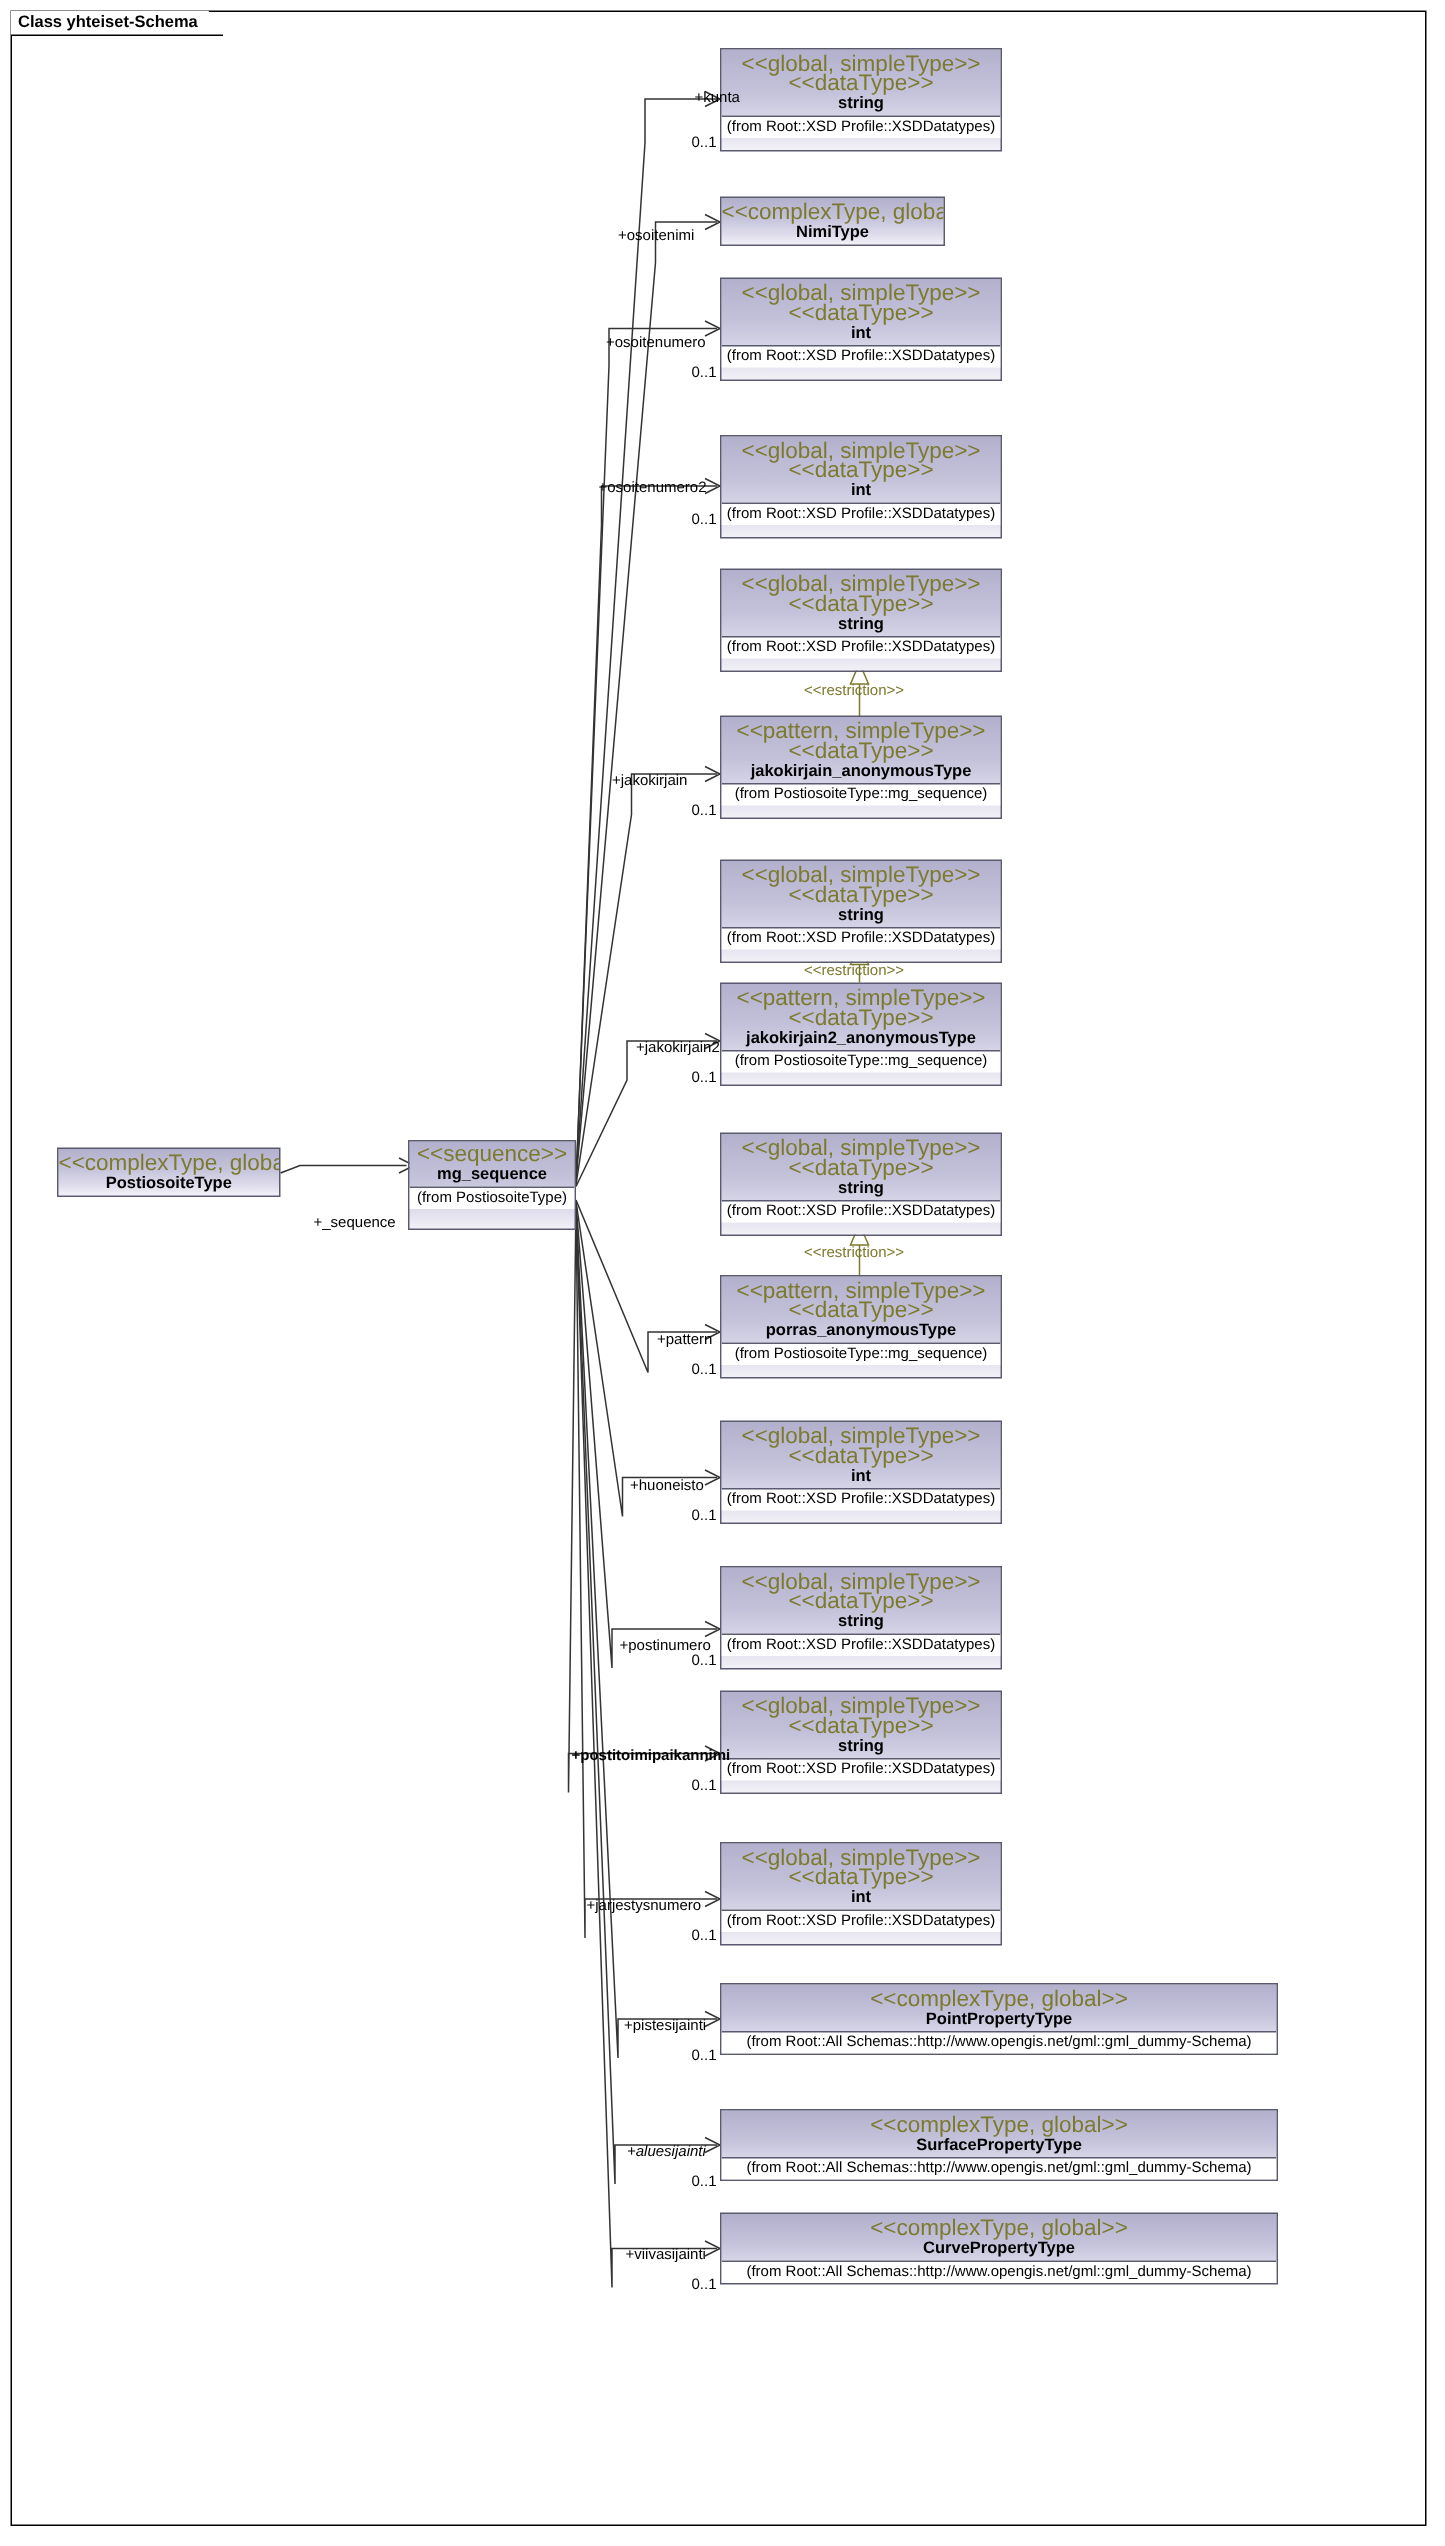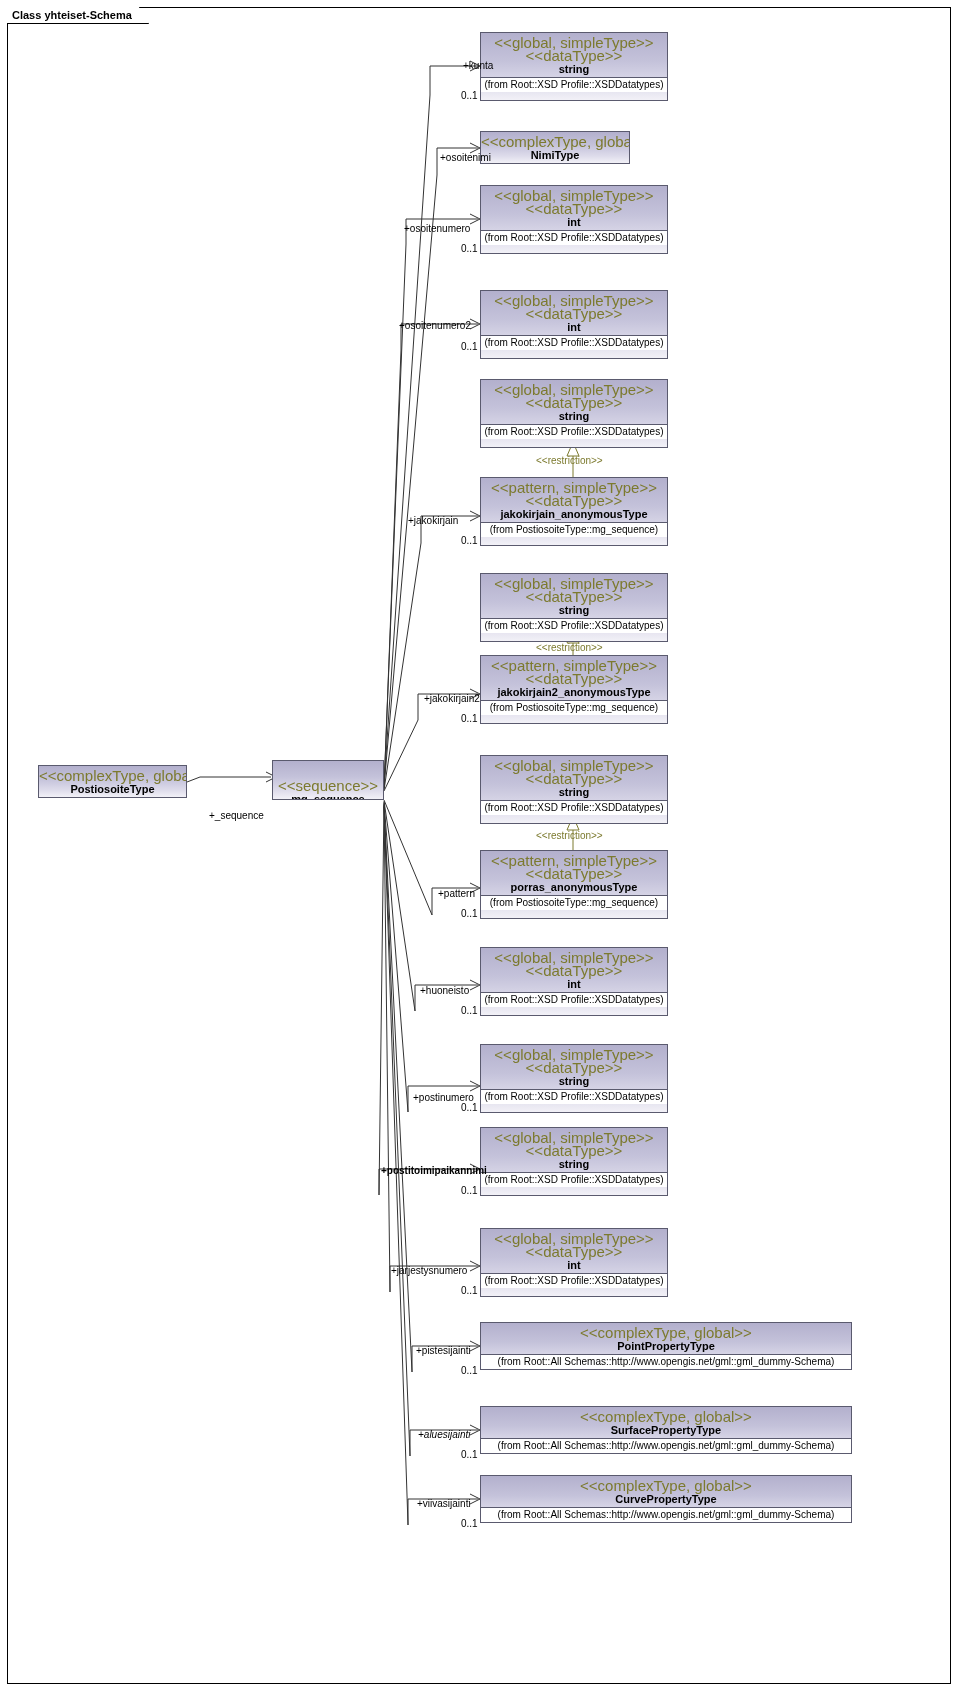--- a/index.html
+++ b/index.html
@@ -192,42 +192,42 @@
     <line class="restrline" x1="573" y1="851" x2="573" y2="830"></line>
     <polygon class="tri" points="573,816 567,830 579,830"></polygon>
   </svg>
 
   <div class="umlbox nofrom" style="left:38px; top:765px; width:149px; height:33px; padding-top:3px;">
     <div class="stereo">&lt;&lt;complexType, global&gt;&gt;</div>
     <div class="nm">PostiosoiteType</div>
 
   </div>
 
-  <div class="umlbox" style="left:272px; top:760px; width:112px; height:40px; padding-top:18px;">
+  <div class="umlbox" style="left:272px; top:760px; width:112px; height:60px; padding-top:2px;">
     <div class="stereo">&lt;&lt;sequence&gt;&gt;</div>
     <div class="nm">mg_sequence</div>
     <div class="from">(from PostiosoiteType)</div>
   </div>
   <div class="elabel" style="left:209px; top:783px;margin-top:27px;">+_sequence</div>
 
   <div class="umlbox" style="left:480px; top:32px; width:188px; height:69px; padding-top:3px;">
     <div class="stereo">&lt;&lt;global, simpleType&gt;&gt;</div>
     <div class="stereo">&lt;&lt;dataType&gt;&gt;</div>
     <div class="nm">string</div>
     <div class="from">(from Root::XSD Profile::XSDDatatypes)</div>
   </div>
   <div class="elabel" style="left:444px; top:60px;margin-left:19px;">+kunta</div>
   <div class="mult" style="left:461px; top:90px;">0..1</div>
 
   <div class="umlbox nofrom" style="left:480px; top:131px; width:150px; height:33px; padding-top:3px;">
     <div class="stereo">&lt;&lt;complexType, global&gt;&gt;</div>
     <div class="nm">NimiType</div>
 
   </div>
-  <div class="elabel" style="left:440px; top:152px;text-align:center;">+osoitenimi</div>
+  <div class="elabel" style="left:412px; top:152px;text-align:center;">+osoitenimi</div>
 
   <div class="umlbox" style="left:480px; top:185px; width:188px; height:69px; padding-top:3px;">
     <div class="stereo">&lt;&lt;global, simpleType&gt;&gt;</div>
     <div class="stereo">&lt;&lt;dataType&gt;&gt;</div>
     <div class="nm">int</div>
     <div class="from">(from Root::XSD Profile::XSDDatatypes)</div>
   </div>
   <div class="elabel" style="left:404px; top:223px;">+osoitenumero</div>
   <div class="mult" style="left:461px; top:243px;">0..1</div>
 

